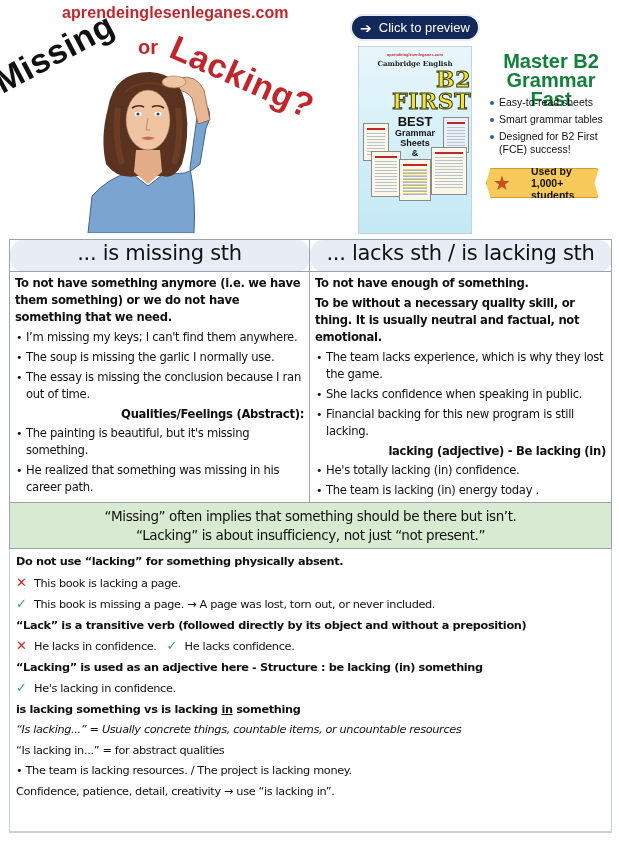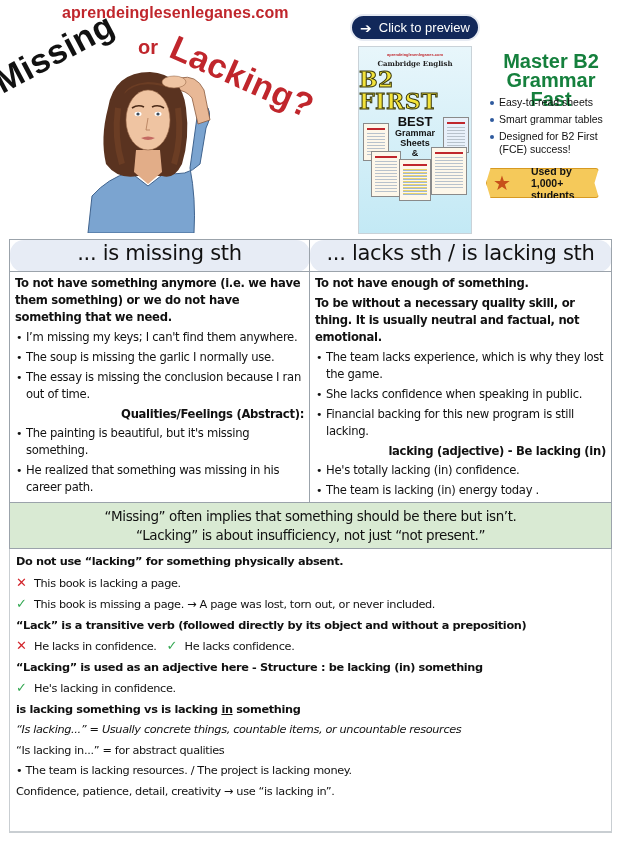--- a/index.html
+++ b/index.html
@@ -15,21 +15,21 @@
   
   .woman { position: absolute; left: 78px; top: 68px; width: 140px; height: 165px; }
 
   
   .preview-btn { position: absolute; left: 350px; top: 14px; width: 130px; height: 27px; border-radius: 14px; background: #12285a; color: #fff; font-size: 13px; display: flex; align-items: center; justify-content: center; gap: 7px; border: 2px solid #e6eaf2; }
   .preview-btn .arrow { font-size: 14px; font-weight: bold; }
 
   .book { position: absolute; left: 358px; top: 46px; width: 114px; height: 188px; border: 1px solid #c9d2d8; background: linear-gradient(180deg, #e8f6fb 0%, #c3e9f5 100%); overflow: hidden; }
   .book .b-url { font-size: 4px; color: #c0262c; text-align: center; margin-top: 5px; font-weight: bold; }
   .book .b-cam { font-size: 7px; font-family: "DejaVu Serif", serif; font-weight: bold; text-align: center; margin-top: 2px; color: #222; }
-  .book .b-b2 { font-size: 22px; font-family: "DejaVu Serif", serif; font-weight: bold; text-align: left; color: #f3e33a; -webkit-text-stroke: 1px #3a3a10; line-height: 22px; letter-spacing: 0.5px; }
+  .book .b-b2 { font-size: 22px; font-family: "DejaVu Serif", serif; font-weight: bold; text-align: right; color: #f3e33a; -webkit-text-stroke: 1px #3a3a10; line-height: 22px; letter-spacing: 0.5px; }
   .book .b-best { font-size: 13px; font-weight: bold; text-align: center; color: #111; line-height: 13px; margin-top: 3px; }
   .book .b-sub { font-size: 9px; font-weight: bold; text-align: center; color: #111; line-height: 10px; }
   .book .sheet { position: absolute; background: #fdf7ea; border: 1px solid #8a8a8a; }
   .book .sheet::before { content: ""; position: absolute; left: 3px; right: 3px; top: 4px; height: 2px; background: #c0262c; }
   .book .sheet::after { content: ""; position: absolute; left: 3px; right: 3px; top: 9px; bottom: 4px; background: repeating-linear-gradient(180deg, #b8c2cc 0 1px, transparent 1px 3px); }
   .book .sheet.blue { background: #e8f0fa; }
   .book .sheet.y::after { background: repeating-linear-gradient(180deg, #e8d36a 0 1px, #9fb7d8 1px 2px, transparent 2px 3px); }
 
   .promo-title { position: absolute; left: 490px; top: 52px; width: 122px; text-align: center; font-size: 20px; font-weight: bold; line-height: 19px; color: #15803d; }
   .promo-list { position: absolute; left: 488px; top: 96px; width: 130px; list-style: none; font-size: 10.5px; color: #111; }

